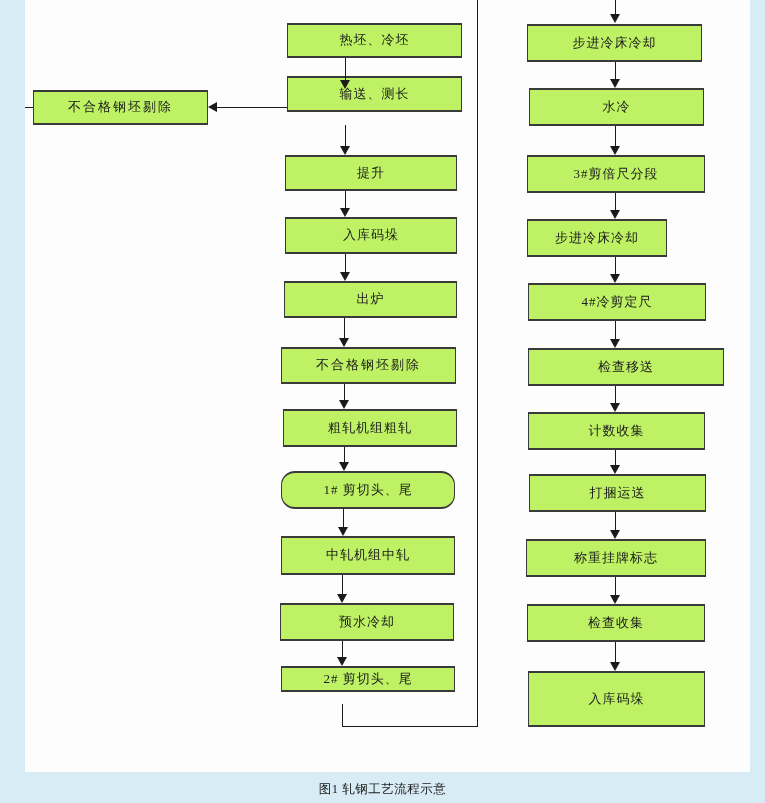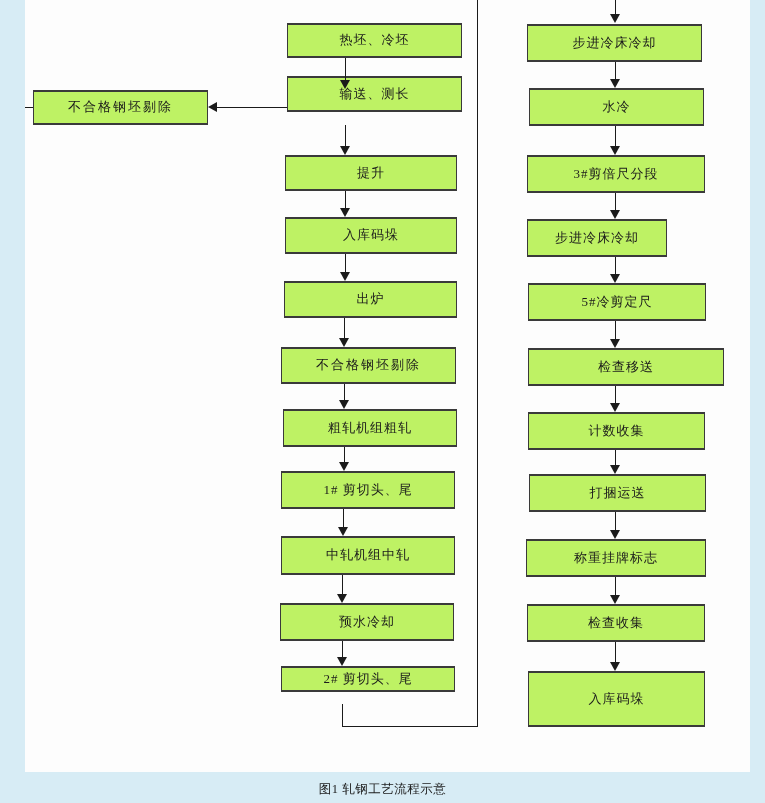--- a/index.html
+++ b/index.html
@@ -113,39 +113,39 @@
     <div class="node" style="left:260px;top:155px;width:172px;height:36px;">提升</div>
 
     <div class="node" style="left:260px;top:217px;width:172px;height:37px;">入库码垛</div>
 
     <div class="node" style="left:259px;top:281px;width:173px;height:37px;">出炉</div>
 
     <div class="node reject" style="left:256px;top:347px;width:175px;height:37px;">不合格钢坯剔除</div>
 
     <div class="node" style="left:258px;top:409px;width:174px;height:38px;">粗轧机组粗轧</div>
 
-    <div class="node" style="left:256px;top:471px;width:174px;height:38px;">1# 剪切头、尾</div>
+    <div class="node" style="left:256px;top:471px;width:174px;height:38px;border-radius:14px;">1# 剪切头、尾</div>
 
     <div class="node" style="left:256px;top:536px;width:174px;height:39px;">中轧机组中轧</div>
 
     <div class="node" style="left:255px;top:603px;width:174px;height:38px;">预水冷却</div>
 
     <div class="node" style="left:256px;top:666px;width:174px;height:26px;">2# 剪切头、尾</div>
 
     <div class="node reject" style="left:8px;top:90px;width:175px;height:35px;">不合格钢坯剔除</div>
 
     <div class="node" style="left:502px;top:24px;width:175px;height:38px;">步进冷床冷却</div>
 
     <div class="node" style="left:504px;top:88px;width:175px;height:38px;">水冷</div>
 
     <div class="node" style="left:502px;top:155px;width:178px;height:38px;text-align:center;">3#剪倍尺分段</div>
 
     <div class="node" style="left:502px;top:219px;width:140px;height:38px;">步进冷床冷却</div>
 
-    <div class="node" style="left:503px;top:283px;width:178px;height:38px;">5#冷剪定尺</div>
+    <div class="node" style="left:503px;top:283px;width:178px;height:38px;">4#冷剪定尺</div>
 
     <div class="node" style="left:503px;top:348px;width:196px;height:38px;">检查移送</div>
 
     <div class="node" style="left:503px;top:412px;width:177px;height:38px;">计数收集</div>
 
     <div class="node" style="left:504px;top:474px;width:177px;height:38px;">打捆运送</div>
 
     <div class="node" style="left:501px;top:539px;width:180px;height:38px;">称重挂牌标志</div>
 
     <div class="node" style="left:502px;top:604px;width:178px;height:38px;">检查收集</div>

